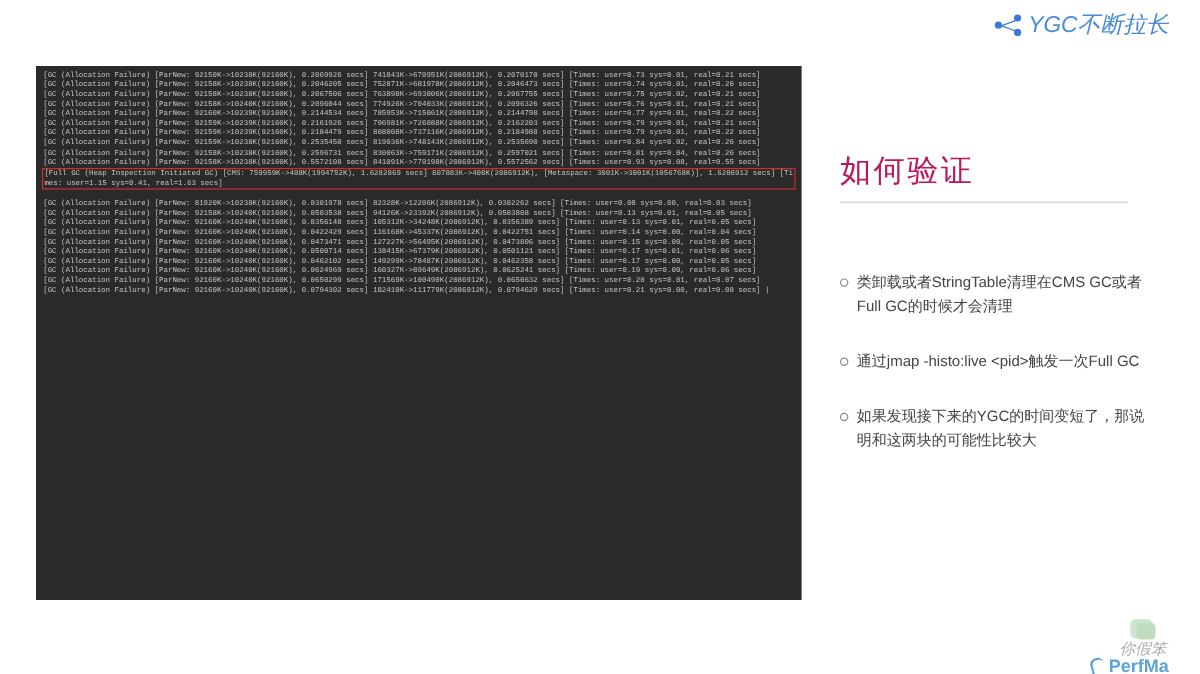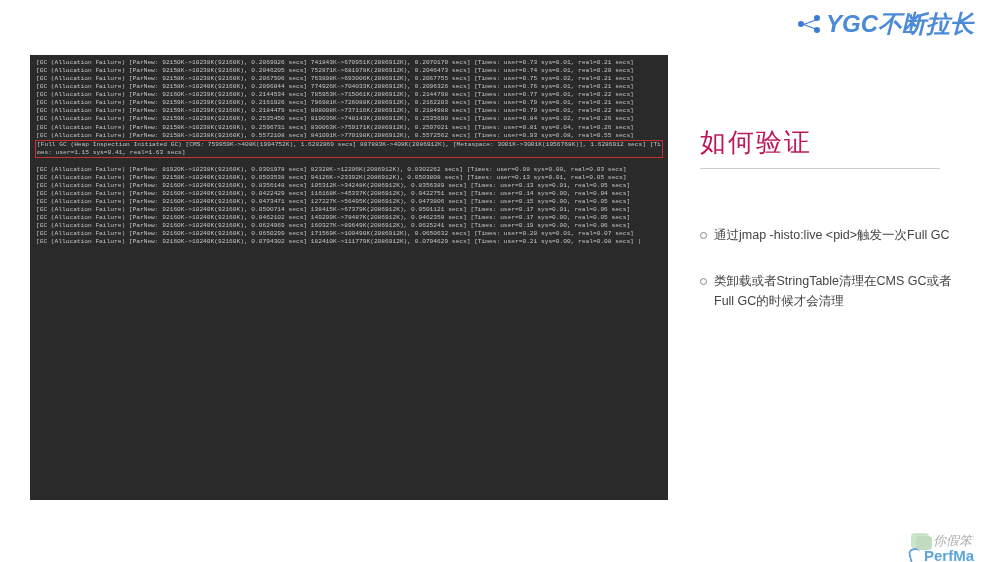--- a/index.html
+++ b/index.html
@@ -51,22 +51,22 @@
     }
     .header-icon em {
       position: absolute;
       width: 16px;
       height: 1px;
       background: #3a7bd5;
       transform: rotate(20deg);
       left: 3px; top: 11px;
     }
     .header-title {
-      font-size: 24px;
-      font-weight: bold;
+      font-size: 19px;
+      font-weight: normal;
       color: #4a8ad8;
       font-style: italic;
     }
     .terminal {
       position: absolute;
       left: 30px;
       top: 55px;
       width: 638px;
       height: 445px;
       background: #2a2a2a;
@@ -126,20 +126,21 @@
       border: 1px solid #888;
       background: #fff;
     }
     .watermark {
       position: absolute;
       right: 28px;
       bottom: 12px;
       display: flex;
       align-items: center;
       opacity: 0.55;
+      flex-direction: column;
     }
     .wm-chat {
       width: 18px; height: 16px;
       background: #a6d0a6;
       border-radius: 4px;
       position: relative;
       margin-right: 4px;
     }
     .wm-chat::after {
       content: '';
@@ -187,22 +188,23 @@
   <span class="header-title">YGC不断拉长</span>
 </div>
 
 <div class="terminal" id="term"><div>[GC (Allocation Failure) [ParNew: 92150K-&gt;10238K(92160K), 0.2069926 secs] 741843K-&gt;670951K(2086912K), 0.2070170 secs] [Times: user=0.73 sys=0.01, real=0.21 secs]</div><div>[GC (Allocation Failure) [ParNew: 92158K-&gt;10238K(92160K), 0.2046205 secs] 752871K-&gt;681978K(2086912K), 0.2046473 secs] [Times: user=0.74 sys=0.01, real=0.20 secs]</div><div>[GC (Allocation Failure) [ParNew: 92158K-&gt;10238K(92160K), 0.2067506 secs] 763898K-&gt;693006K(2086912K), 0.2067755 secs] [Times: user=0.75 sys=0.02, real=0.21 secs]</div><div>[GC (Allocation Failure) [ParNew: 92158K-&gt;10240K(92160K), 0.2096044 secs] 774926K-&gt;704033K(2086912K), 0.2096326 secs] [Times: user=0.76 sys=0.01, real=0.21 secs]</div><div>[GC (Allocation Failure) [ParNew: 92160K-&gt;10239K(92160K), 0.2144534 secs] 785953K-&gt;715061K(2086912K), 0.2144798 secs] [Times: user=0.77 sys=0.01, real=0.22 secs]</div><div>[GC (Allocation Failure) [ParNew: 92159K-&gt;10239K(92160K), 0.2161926 secs] 796981K-&gt;726088K(2086912K), 0.2162203 secs] [Times: user=0.79 sys=0.01, real=0.21 secs]</div><div>[GC (Allocation Failure) [ParNew: 92159K-&gt;10239K(92160K), 0.2184479 secs] 808008K-&gt;737116K(2086912K), 0.2184988 secs] [Times: user=0.79 sys=0.01, real=0.22 secs]</div><div>[GC (Allocation Failure) [ParNew: 92159K-&gt;10238K(92160K), 0.2535450 secs] 819036K-&gt;748143K(2086912K), 0.2535690 secs] [Times: user=0.84 sys=0.02, real=0.26 secs]</div><div>[GC (Allocation Failure) [ParNew: 92158K-&gt;10238K(92160K), 0.2596731 secs] 830063K-&gt;759171K(2086912K), 0.2597021 secs] [Times: user=0.81 sys=0.04, real=0.26 secs]</div><div>[GC (Allocation Failure) [ParNew: 92158K-&gt;10238K(92160K), 0.5572108 secs] 841091K-&gt;770198K(2086912K), 0.5572562 secs] [Times: user=0.93 sys=0.08, real=0.55 secs]</div><span class="hl">[Full GC (Heap Inspection Initiated GC) [CMS: 759959K-&gt;408K(1994752K), 1.6282869 secs] 807883K-&gt;408K(2086912K), [Metaspace: 3001K-&gt;3001K(1056768K)], 1.6286912 secs] [Times: user=1.15 sys=0.41, real=1.63 secs]</span>
 <div>[GC (Allocation Failure) [ParNew: 81920K-&gt;10238K(92160K), 0.0301978 secs] 82328K-&gt;12206K(2086912K), 0.0302262 secs] [Times: user=0.08 sys=0.00, real=0.03 secs]</div><div>[GC (Allocation Failure) [ParNew: 92158K-&gt;10240K(92160K), 0.0503538 secs] 94126K-&gt;23392K(2086912K), 0.0503808 secs] [Times: user=0.13 sys=0.01, real=0.05 secs]</div><div>[GC (Allocation Failure) [ParNew: 92160K-&gt;10240K(92160K), 0.8356148 secs] 105312K-&gt;34248K(2086912K), 0.8356389 secs] [Times: user=0.13 sys=0.01, real=0.05 secs]</div><div>[GC (Allocation Failure) [ParNew: 92160K-&gt;10240K(92160K), 0.0422429 secs] 116168K-&gt;45337K(2086912K), 0.0422751 secs] [Times: user=0.14 sys=0.00, real=0.04 secs]</div><div>[GC (Allocation Failure) [ParNew: 92160K-&gt;10240K(92160K), 0.0473471 secs] 127227K-&gt;56495K(2086912K), 0.0473806 secs] [Times: user=0.15 sys=0.00, real=0.05 secs]</div><div>[GC (Allocation Failure) [ParNew: 92160K-&gt;10240K(92160K), 0.0500714 secs] 138415K-&gt;67379K(2086912K), 0.0501121 secs] [Times: user=0.17 sys=0.01, real=0.06 secs]</div><div>[GC (Allocation Failure) [ParNew: 92160K-&gt;10240K(92160K), 0.0462102 secs] 149299K-&gt;78487K(2086912K), 0.0462358 secs] [Times: user=0.17 sys=0.00, real=0.05 secs]</div><div>[GC (Allocation Failure) [ParNew: 92160K-&gt;10240K(92160K), 0.0624969 secs] 160327K-&gt;89649K(2086912K), 0.0625241 secs] [Times: user=0.19 sys=0.00, real=0.06 secs]</div><div>[GC (Allocation Failure) [ParNew: 92160K-&gt;10240K(92160K), 0.0650299 secs] 171569K-&gt;100490K(2086912K), 0.0650632 secs] [Times: user=0.20 sys=0.01, real=0.07 secs]</div><div>[GC (Allocation Failure) [ParNew: 92160K-&gt;10240K(92160K), 0.0794302 secs] 182410K-&gt;111779K(2086912K), 0.0794629 secs] [Times: user=0.21 sys=0.00, real=0.08 secs] |</div></div>
 
 <div class="side-title">如何验证</div>
 <div class="side-title-divider"></div>
 
 <div class="bullets">
+  <div class="bullet">类卸载或者StringTable清理在CMS GC或者Full GC的时候才会清理</div>
   <div class="bullet">通过jmap -histo:live &lt;pid&gt;触发一次Full GC</div>
-  <div class="bullet">类卸载或者StringTable清理在CMS GC或者Full GC的时候才会清理</div>
+  <div class="bullet">如果发现接下来的YGC的时间变短了，那说明和这两块的可能性比较大</div>
 </div>
 
 <div class="watermark">
   <span class="wm-chat"></span>
   <span class="wm-name">你假笨</span>
 </div>
 <div class="wm-logo">
   <span class="wm-logo-icon"></span>
   <span>PerfMa</span>
 </div>

